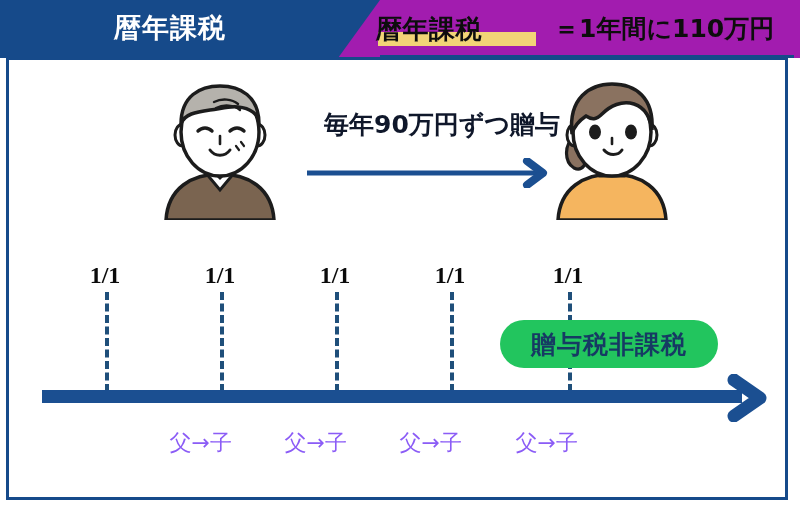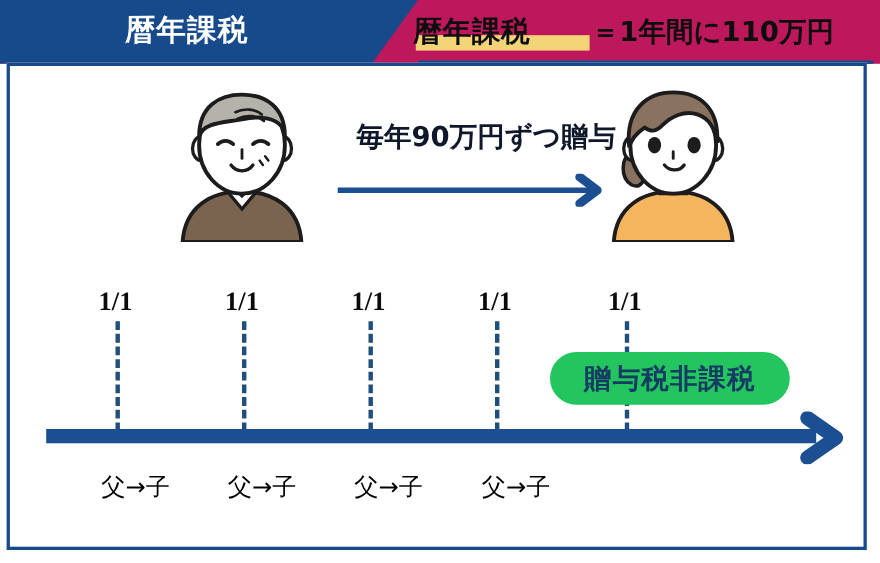--- a/index.html
+++ b/index.html
@@ -16,21 +16,21 @@
     overflow: hidden;
   }
 
   
   .header-band {
     position: absolute;
     left: 0;
     top: 0;
     width: 800px;
     height: 58px;
-    background: #be185d;
+    background: #a21caf;
   }
   .header-blue {
     position: absolute;
     left: 0;
     top: 0;
     width: 380px;
     height: 58px;
     background: #164a8a;
     clip-path: polygon(0 0, 380px 0, 338px 58px, 0 58px);
   }
@@ -74,21 +74,21 @@
     position: relative;
     z-index: 1;
     color: #0d0d0d;
     font-size: 26px;
     font-weight: bold;
     line-height: 42px;
     letter-spacing: 0.5px;
   }
   .hl-rest {
     position: absolute;
-    left: 166px;
+    left: 182px;
     top: 0;
     color: #0d0d0d;
     font-size: 25px;
     font-weight: bold;
     line-height: 42px;
     white-space: nowrap;
     letter-spacing: 0px;
   }
 
   
@@ -167,23 +167,23 @@
     font-weight: bold;
     color: #0a0a0a;
     font-family: Liberation Serif, serif;
     letter-spacing: 0px;
   }
   .gap-label {
     position: absolute;
     top: 428px;
     width: 140px;
     margin-left: -70px;
-    text-align: left;
+    text-align: right;
     font-size: 22px;
-    color: #000000;
+    color: #8b5cf6;
     white-space: nowrap;
   }
 
   
   .badge {
     position: absolute;
     left: 500px;
     top: 320px;
     width: 218px;
     height: 48px;

